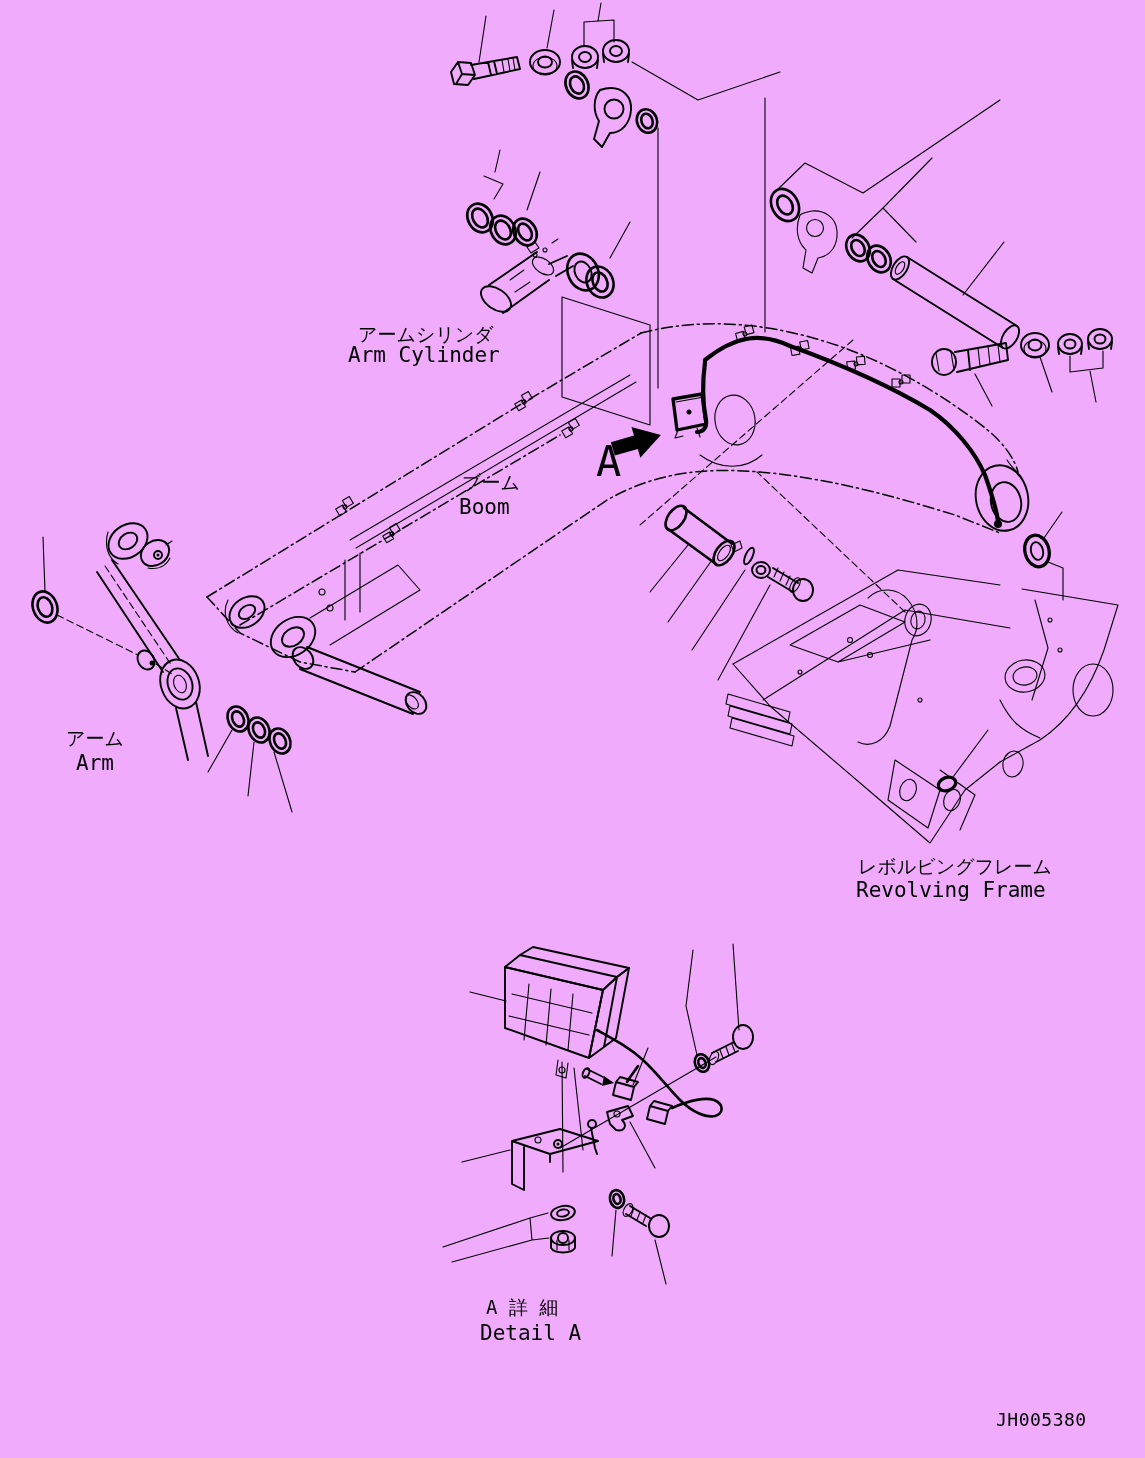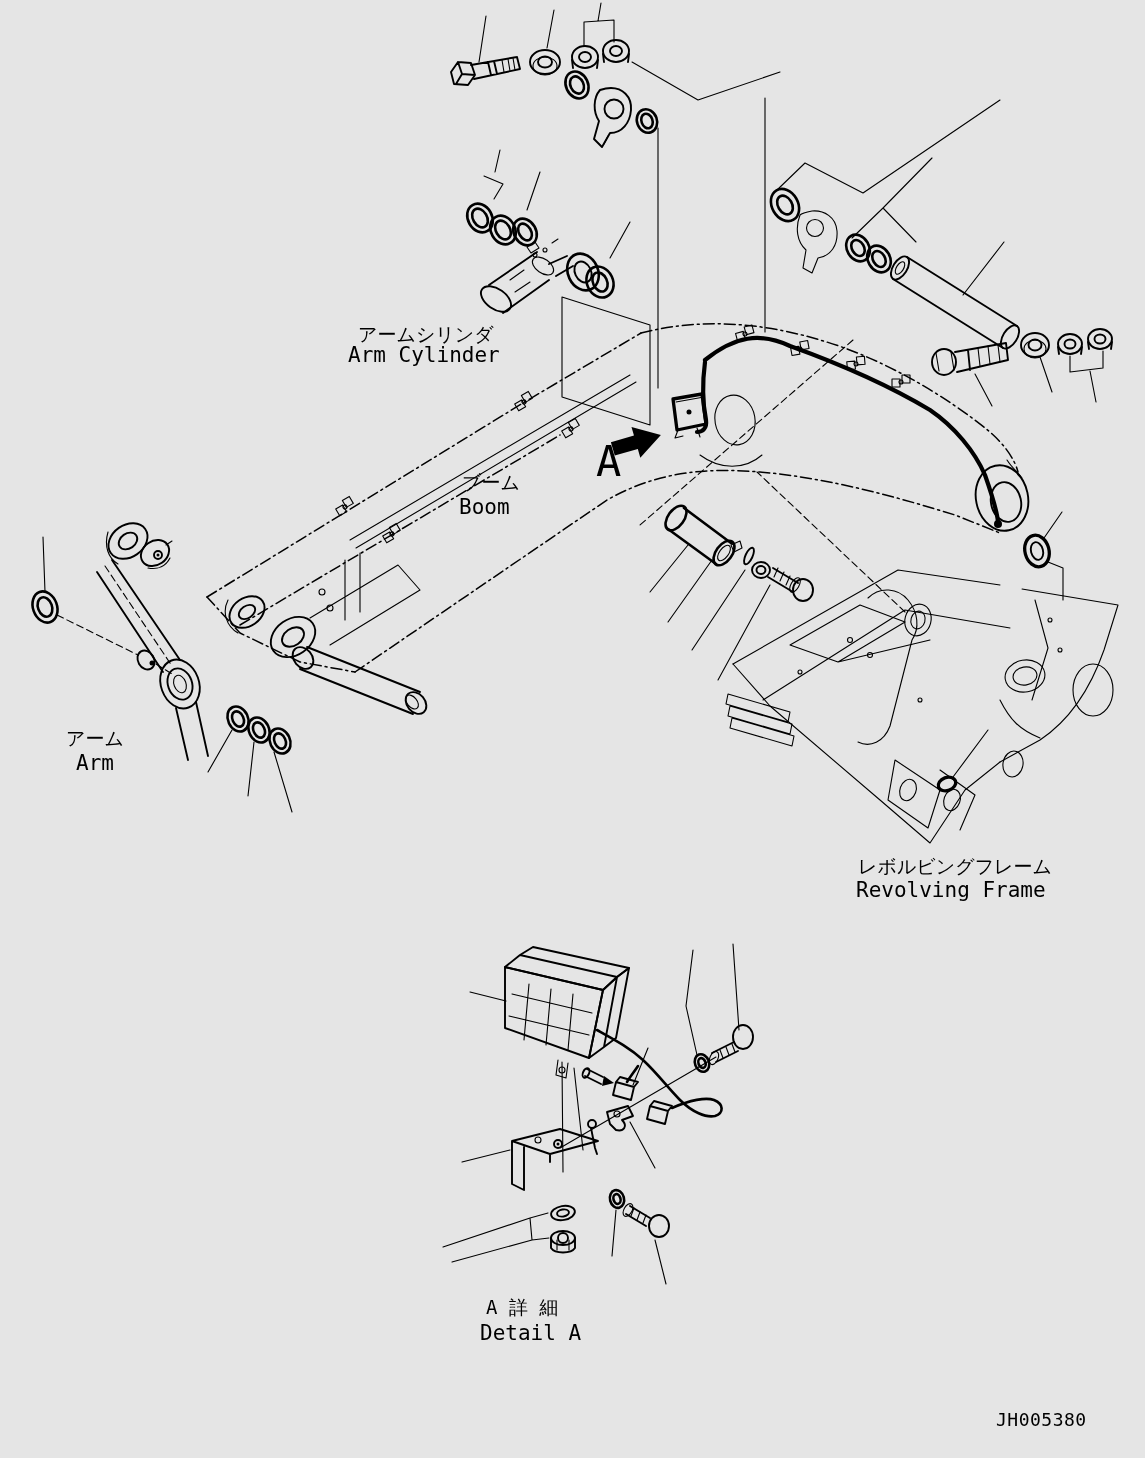--- a/index.html
+++ b/index.html
@@ -1,16 +1,16 @@
 <!DOCTYPE html>
 <html><head>
 <meta charset="utf-8">
 <style>
   html,body{margin:0;padding:0;background:#fff}
-  .canvas{position:relative;width:1145px;height:1458px;background:#e5e5e5;overflow:hidden}
+  .canvas{position:relative;width:1145px;height:1458px;background:#f0abfc;overflow:hidden}
   svg{display:block}
   .s{stroke:#000;fill:none;stroke-width:1.9;stroke-linecap:round;stroke-linejoin:round}
   .t{stroke-width:1.1}
   .b{stroke-width:2.6}
   .B{stroke-width:3.3}
   .cable{stroke-width:4.2}
   .ph{stroke-dasharray:11 4 2 4;stroke-width:1.5}
   .dash{stroke-dasharray:7 4;stroke-width:1.1}
   .f{fill:#000;stroke:none}
   text{fill:#000;stroke:none;font-family:"DejaVu Sans Mono","Liberation Mono",monospace}

